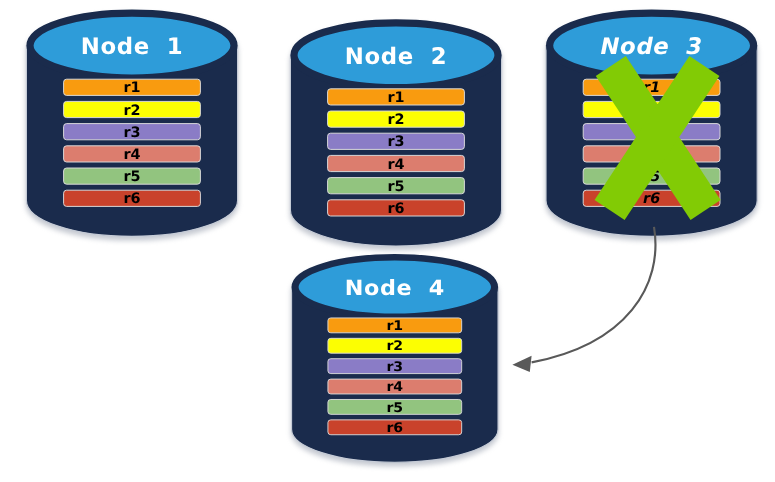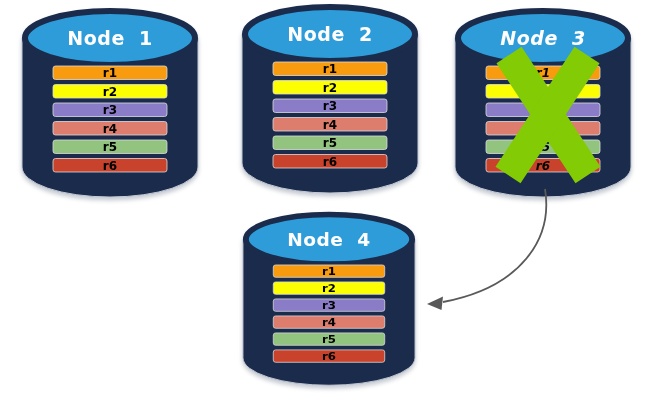--- a/index.html
+++ b/index.html
@@ -39,21 +39,21 @@
         <rect x="33" y="117.5" width="114" height="13.5" rx="2.5" fill="#DC7D6E" stroke="#DDDDDD" stroke-width="0.8"></rect>
         <text class="replica-label" x="90" y="128.5" text-anchor="middle">r4</text>
         <rect x="33" y="136" width="114" height="13.5" rx="2.5" fill="#92C47F" stroke="#DDDDDD" stroke-width="0.8"></rect>
         <text class="replica-label" x="90" y="147" text-anchor="middle">r5</text>
         <rect x="33" y="154.5" width="114" height="13.5" rx="2.5" fill="#C9422B" stroke="#DDDDDD" stroke-width="0.8"></rect>
         <text class="replica-label" x="90" y="165.5" text-anchor="middle">r6</text>
       </g>
     </svg>
   </div>
 
-  <div class="node" style="left:240px; top:0;">
+  <div class="node" style="left:240px; top:12px;">
     <svg width="180" height="196" viewBox="0 0 180 196">
       <path d="M2 34 L2 163 A88 30 0 0 0 178 163 L178 34 Z" fill="#1A2B4C" stroke="#C5CBD6" stroke-width="1"></path>
       <ellipse cx="90" cy="34" rx="85" ry="27" fill="#2E9CD9" stroke="#1A2B4C" stroke-width="6"></ellipse>
       <text class="node-title" x="90" y="41" text-anchor="middle">Node 2</text>
       <g>
         <rect x="33" y="62" width="114" height="13.5" rx="2.5" fill="#F99B0F" stroke="#DDDDDD" stroke-width="0.8"></rect>
         <text class="replica-label" x="90" y="73" text-anchor="middle">r1</text>
         <rect x="33" y="80.5" width="114" height="13.5" rx="2.5" fill="#FCFE02" stroke="#DDDDDD" stroke-width="0.8"></rect>
         <text class="replica-label" x="90" y="91.5" text-anchor="middle">r2</text>
         <rect x="33" y="99" width="114" height="13.5" rx="2.5" fill="#8A7CC6" stroke="#DDDDDD" stroke-width="0.8"></rect>

